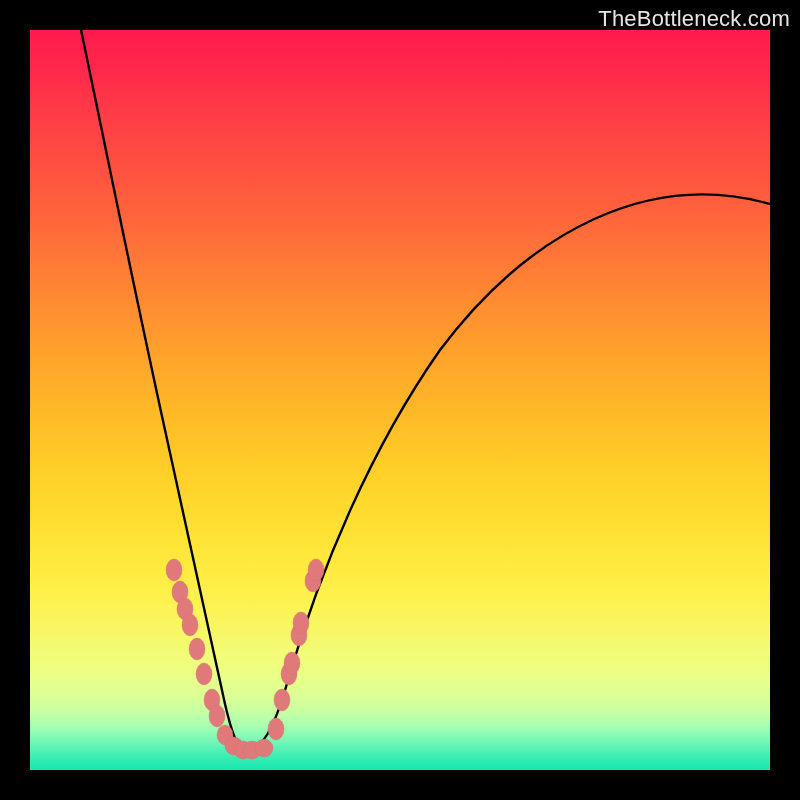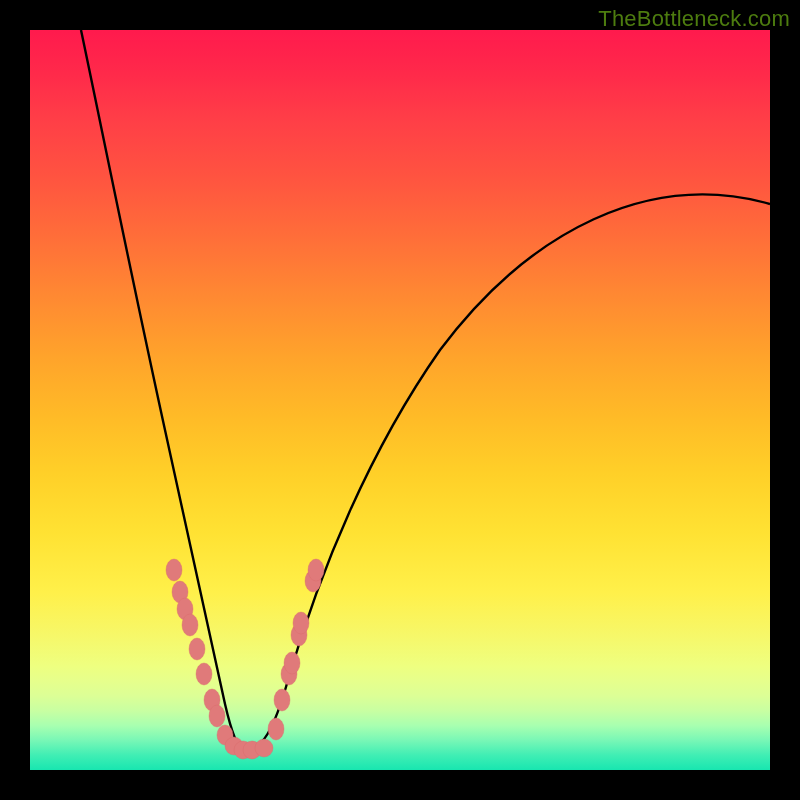--- a/index.html
+++ b/index.html
@@ -51,21 +51,21 @@
       #a8ffb0 94%,
       #78f7b6 96%,
       #40eeb4 98%,
       #18e6b0 100%
     );
   }
   .watermark {
     position: absolute;
     top: 6px;
     right: 10px;
-    color: #4d7c0f;
+    color: #e5e5e5;
     font-size: 22px;
     font-weight: 500;
     letter-spacing: 0.2px;
     user-select: none;
   }
   svg.curves {
     position: absolute;
     inset: 0;
   }
   .dot {

